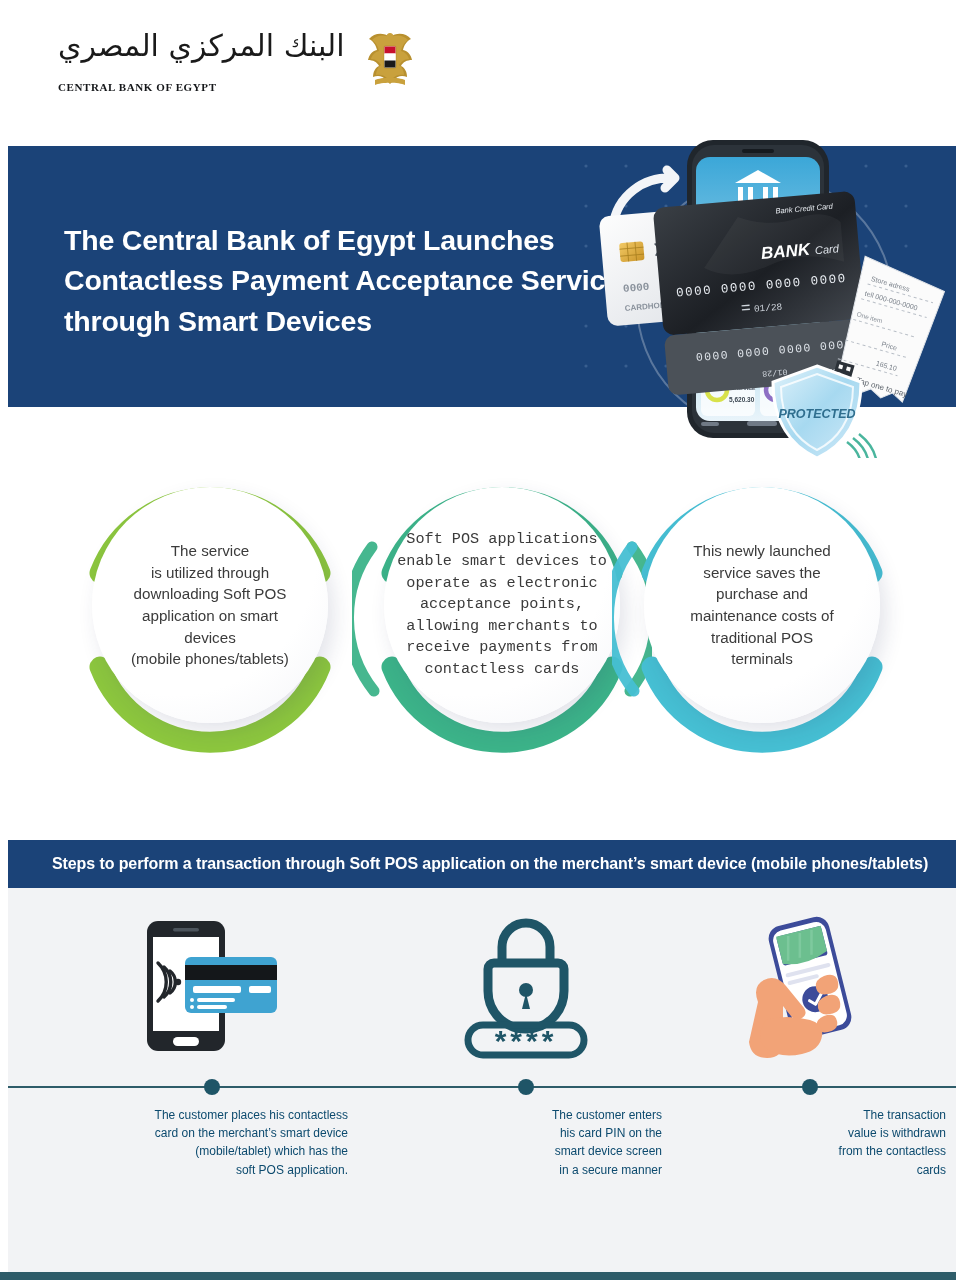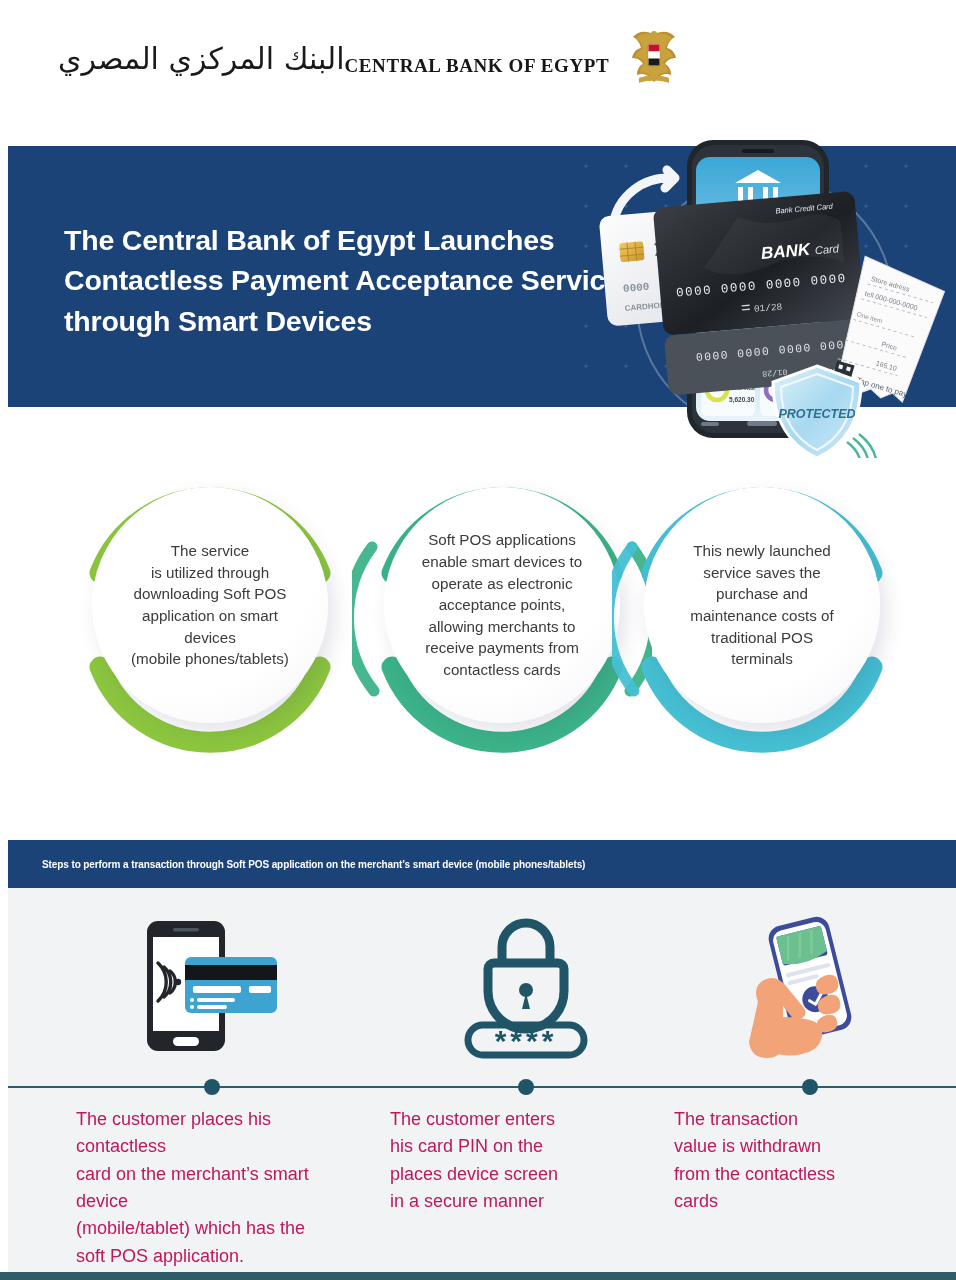--- a/index.html
+++ b/index.html
@@ -28,35 +28,36 @@
   }
   #logo-block {
     position: absolute;
     left: 58px; top: 27px;
     display: flex;
     align-items: center;
     gap: 22px;
   }
   #logo-text-wrap {
     display: flex;
-    align-items: flex-end;
+    flex-direction: column;
+    align-items: flex-start;
   }
   #logo-arabic {
     font-family: "DejaVu Sans", sans-serif;
     font-size: 30px;
     color: #1a1a1a;
     letter-spacing: 0px;
     line-height: 1.25;
     direction: rtl;
     white-space: nowrap;
   }
   #logo-en {
     font-family: "Liberation Serif", serif;
     font-weight: bold;
-    font-size: 19px;
+    font-size: 11px;
     letter-spacing: 0.6px;
     color: #15171a;
     margin-top: 16px;
     white-space: nowrap;
   }
 
   
   #emblem {
     position: relative;
     width: 46px; height: 62px;
@@ -134,22 +135,22 @@
     position: absolute;
     left: 8px; top: 840px;
     width: 948px; height: 48px;
     background: #1b4378;
     display: flex;
     align-items: center;
   }
   #steps-banner-text {
     color: #ffffff;
     font-weight: bold;
-    font-size: 10px;
-    padding-left: 34px;
+    font-size: 16px;
+    padding-left: 44px;
     letter-spacing: -0.1px;
   }
 
   
   #steps-section {
     position: absolute;
     left: 8px; top: 888px;
     width: 948px; height: 384px;
     background: #f2f3f5;
   }
@@ -178,23 +179,23 @@
     left: 50%;
     margin-left: -8px;
     width: 16px; height: 16px;
     border-radius: 50%;
     background: #1f5567;
   }
   .step-text {
     position: absolute;
     left: 22px; top: 218px;
     width: 272px;
-    text-align: left;
-    color: #be185d;
-    font-size: 18px;
+    text-align: right;
+    color: #0c4a6e;
+    font-size: 12px;
     line-height: 1.52;
     white-space: pre-line;
   }
 
   #bottom-bar {
     position: absolute;
     left: 0; top: 1272px;
     width: 956px; height: 8px;
     background: #2e5c69;
   }
@@ -430,21 +431,21 @@
       <div class="circle-face">
         <div class="circle-text">The service
 is utilized through
 downloading Soft POS
 application on smart
 devices
 (mobile phones/tablets)</div>
       </div>
     </div>
 
-    <div class="circle-unit" style="left:352px;">
+    <div class="circle-unit" style="left:352px;font-family:Liberation Mono, monospace;">
       <svg class="circle-ring" width="300" height="330" viewBox="0 0 300 330">
         <path d="M40 118 A118 118 0 0 1 260 118" fill="none" stroke="#3CB389" stroke-width="21" stroke-linecap="round"></path>
         <path d="M40 212 A118 118 0 0 0 260 212" fill="none" stroke="#3CB389" stroke-width="21" stroke-linecap="round"></path>
         <path d="M20 92 A118 118 0 0 0 22 236" fill="none" stroke="#3CB389" stroke-width="11" stroke-linecap="round" opacity="0.95"></path>
         <path d="M280 92 A118 118 0 0 1 278 236" fill="none" stroke="#3CB389" stroke-width="11" stroke-linecap="round" opacity="0.95"></path>
       </svg>
       <div class="circle-face">
         <div class="circle-text">Soft POS applications
 enable smart devices to
 operate as electronic
@@ -518,21 +519,21 @@
           <path d="M70 82 l4 16 h-8 Z" fill="#1f5567"></path>
           <rect x="12" y="114" width="116" height="30" rx="15" fill="none" stroke="#1f5567" stroke-width="7"></rect>
           <g fill="#1f5567" font-family="Liberation Sans, sans-serif" font-size="30" font-weight="bold">
             <text x="70" y="140" text-anchor="middle" letter-spacing="4">****</text>
           </g>
         </svg>
       </div>
       <div class="step-dot"></div>
       <div class="step-text">The customer enters
 his card PIN on the
-places device screen
+smart device screen
 in a secure manner</div>
     </div>
 
     <div class="step-col" style="left:644px;">
       <div class="step-icon">
         <svg width="140" height="150" viewBox="0 0 140 150">
           <g transform="rotate(-14 70 72)">
             <rect x="40" y="10" width="62" height="116" rx="13" fill="#3c4b9a"></rect>
             <rect x="44" y="15" width="54" height="106" rx="10" fill="#ffffff"></rect>
             <rect x="48" y="20" width="46" height="30" rx="3" fill="#3c4b9a"></rect>

